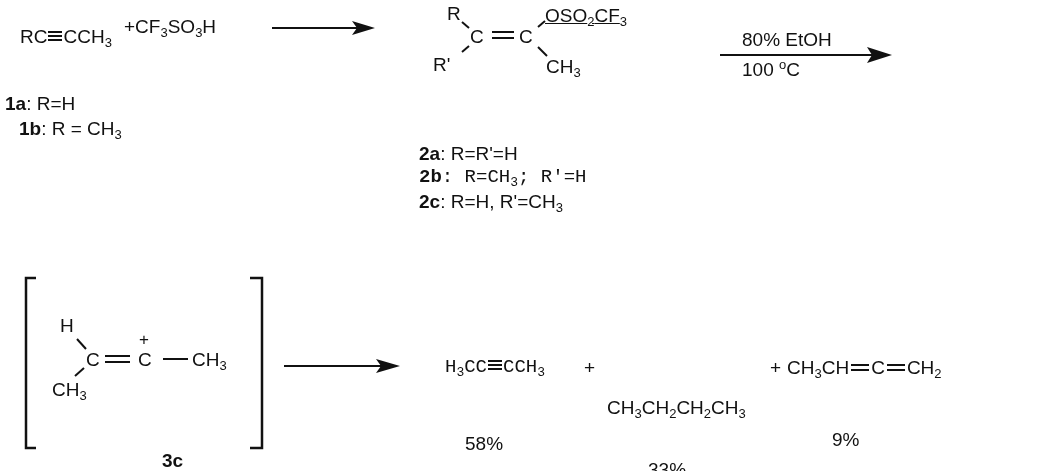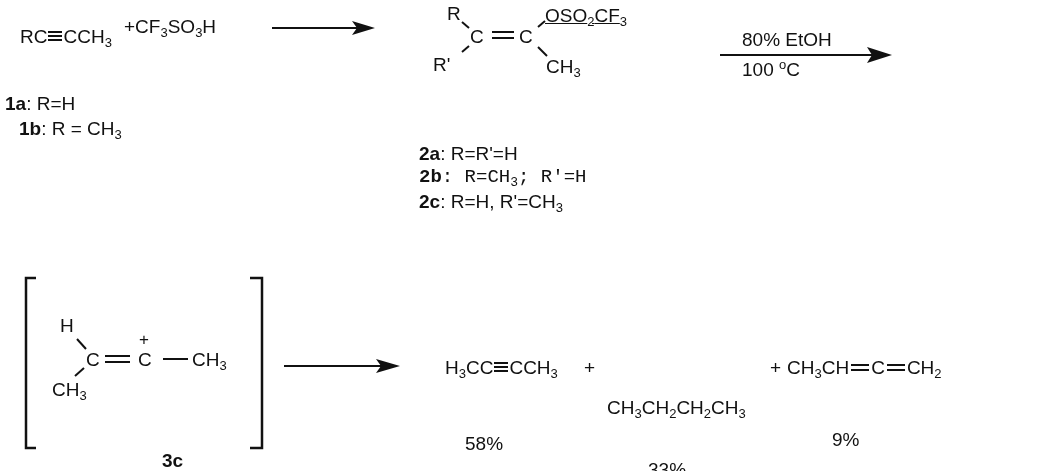--- a/index.html
+++ b/index.html
@@ -97,21 +97,21 @@
 <div class="t" style="left:139px;top:331px;font-size:17px;">+</div>
 <div class="t" style="left:138px;top:350px;">C</div>
 <div class="t" style="left:192px;top:350px;">
   <span>CH</span><sub>3</sub>
 </div>
 <div class="t" style="left:52px;top:380px;">
   <span>CH</span><sub>3</sub>
 </div>
 <div class="t b" style="left:134px;top:451px;margin-left:28px;">3c</div>
 
-<div class="t" style="left:445px;top:358px;">
+<div class="t" style="left:445px;top:358px;font-family:Liberation Mono, monospace;">
   <span>H</span><sub>3</sub><span>CC</span><span class="tb"><i></i><i></i><i></i></span><span>CCH</span><sub>3</sub>
 </div>
 <div class="t" style="left:584px;top:358px;">+</div>
 <div class="t" style="left:607px;top:358px;margin-top:40px;">
   <span>CH</span><sub>3</sub><span>CH</span><sub>2</sub><span>CH</span><sub>2</sub><span>CH</span><sub>3</sub>
 </div>
 <div class="t" style="left:770px;top:358px;">+</div>
 <div class="t" style="left:787px;top:358px;">
   <span>CH</span><sub>3</sub><span>CH</span><span class="db"><i></i><i></i></span><span>C</span><span class="db"><i></i><i></i></span><span>CH</span><sub>2</sub>
 </div>

